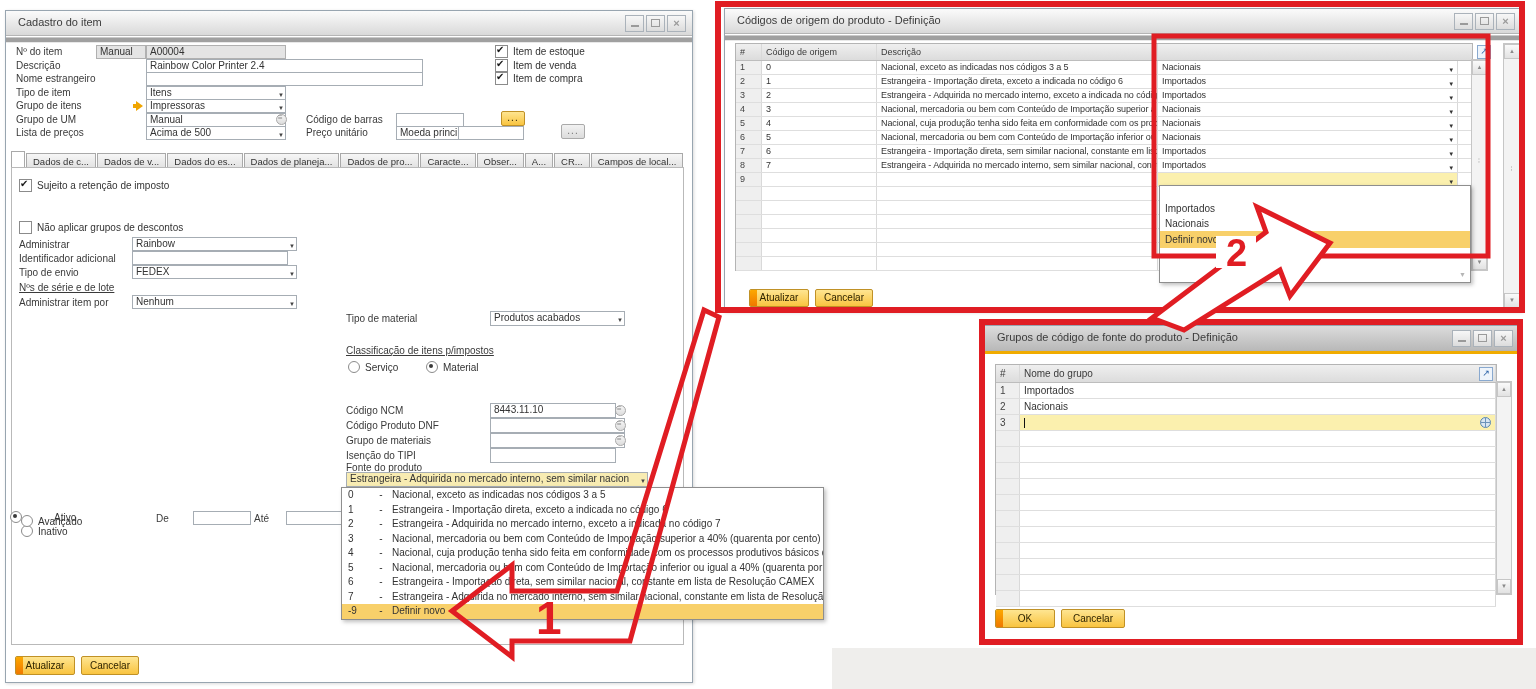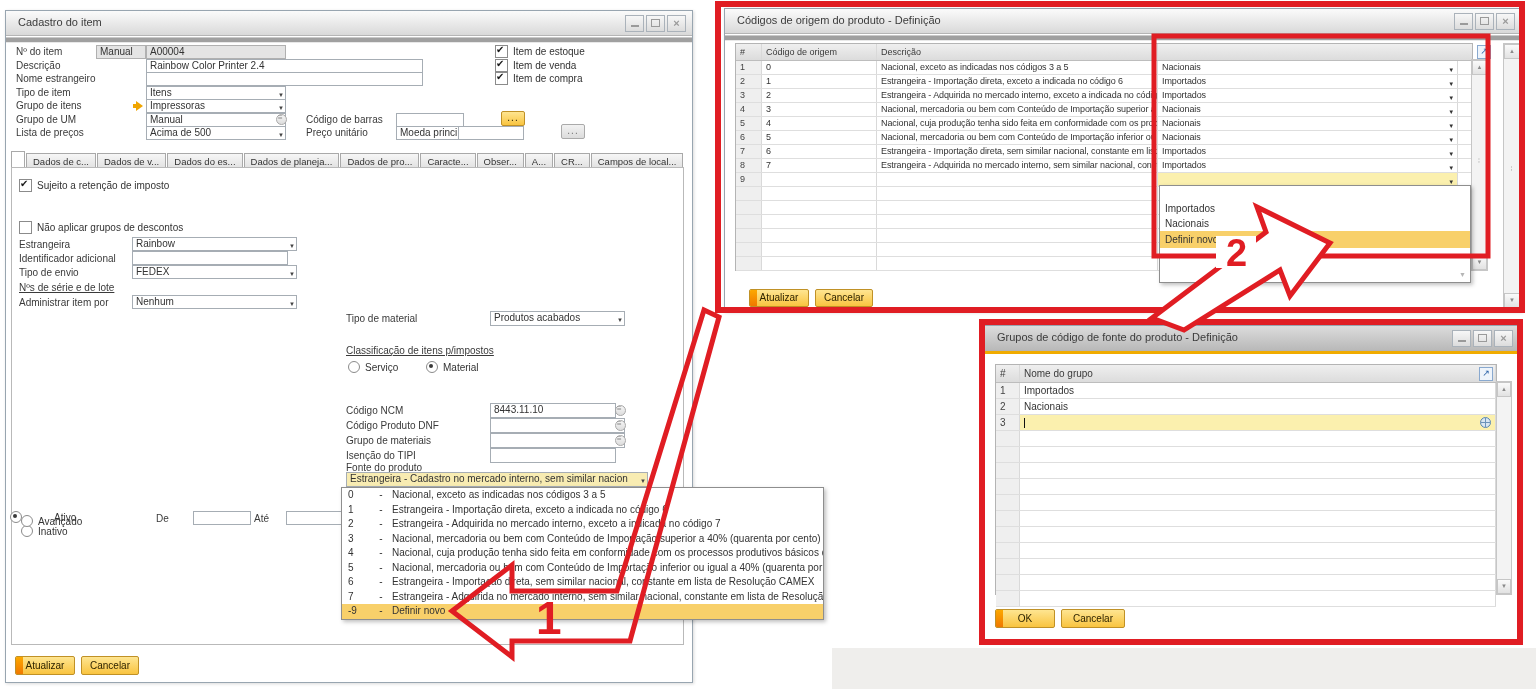--- a/index.html
+++ b/index.html
@@ -159,21 +159,21 @@
 
   <span class="chk" style="left:13px;top:168px;">
     <span class="box on"></span>
     <span>Sujeito a retenção de imposto</span>
   </span>
   <span class="chk" style="left:13px;top:210px;">
     <span class="box"></span>
     <span>Não aplicar grupos de descontos</span>
   </span>
 
-  <span class="lbl" style="left:13px;top:228px;">Estrangeira</span>
+  <span class="lbl" style="left:13px;top:228px;">Administrar</span>
   <span class="dd" style="left:126px;top:226px;width:148px;height:12px;">Rainbow</span>
   <span class="lbl" style="left:13px;top:242px;">Identificador adicional</span>
   <span class="field" style="left:126px;top:240px;width:148px;height:12px;"></span>
   <span class="lbl" style="left:13px;top:256px;">Tipo de envio</span>
   <span class="dd" style="left:126px;top:254px;width:148px;height:12px;">FEDEX</span>
   <span class="lbl u" style="left:13px;top:271px;">Nºs de série e de lote</span>
   <span class="lbl" style="left:13px;top:286px;">Administrar item por</span>
   <span class="dd" style="left:126px;top:284px;width:148px;height:12px;">Nenhum</span>
 
   <span class="lbl" style="left:340px;top:302px;">Tipo de material</span>
@@ -194,21 +194,21 @@
   <span class="listicon" style="left:609px;top:394px;"></span>
   <span class="lbl" style="left:340px;top:409px;">Código Produto DNF</span>
   <span class="dd" style="left:484px;top:407px;width:118px;height:13px;"></span>
   <span class="listicon" style="left:609px;top:409px;"></span>
   <span class="lbl" style="left:340px;top:424px;">Grupo de materiais</span>
   <span class="dd" style="left:484px;top:422px;width:118px;height:13px;"></span>
   <span class="listicon" style="left:609px;top:424px;"></span>
   <span class="lbl" style="left:340px;top:439px;">Isenção do TIPI</span>
   <span class="field" style="left:484px;top:437px;width:118px;height:13px;"></span>
   <span class="lbl" style="left:340px;top:451px;">Fonte do produto</span>
-  <span class="dd yellow" style="left:340px;top:461px;width:285px;height:13px;">Estrangeira - Cadastro no mercado interno, sem similar nacion</span>
+  <span class="dd yellow" style="left:340px;top:461px;width:285px;height:13px;">Estrangeira - Adquirida no mercado interno, sem similar nacion</span>
 
   <span class="radio" style="left:4px;top:500px;gap:32px;">
     <span class="circ on"></span>
     <span>Ativo</span>
   </span>
   <span class="radio" style="left:15px;top:514px;">
     <span class="circ"></span>
     <span>Inativo</span>
   </span>
   <span class="radio" style="left:15px;top:504px;">

